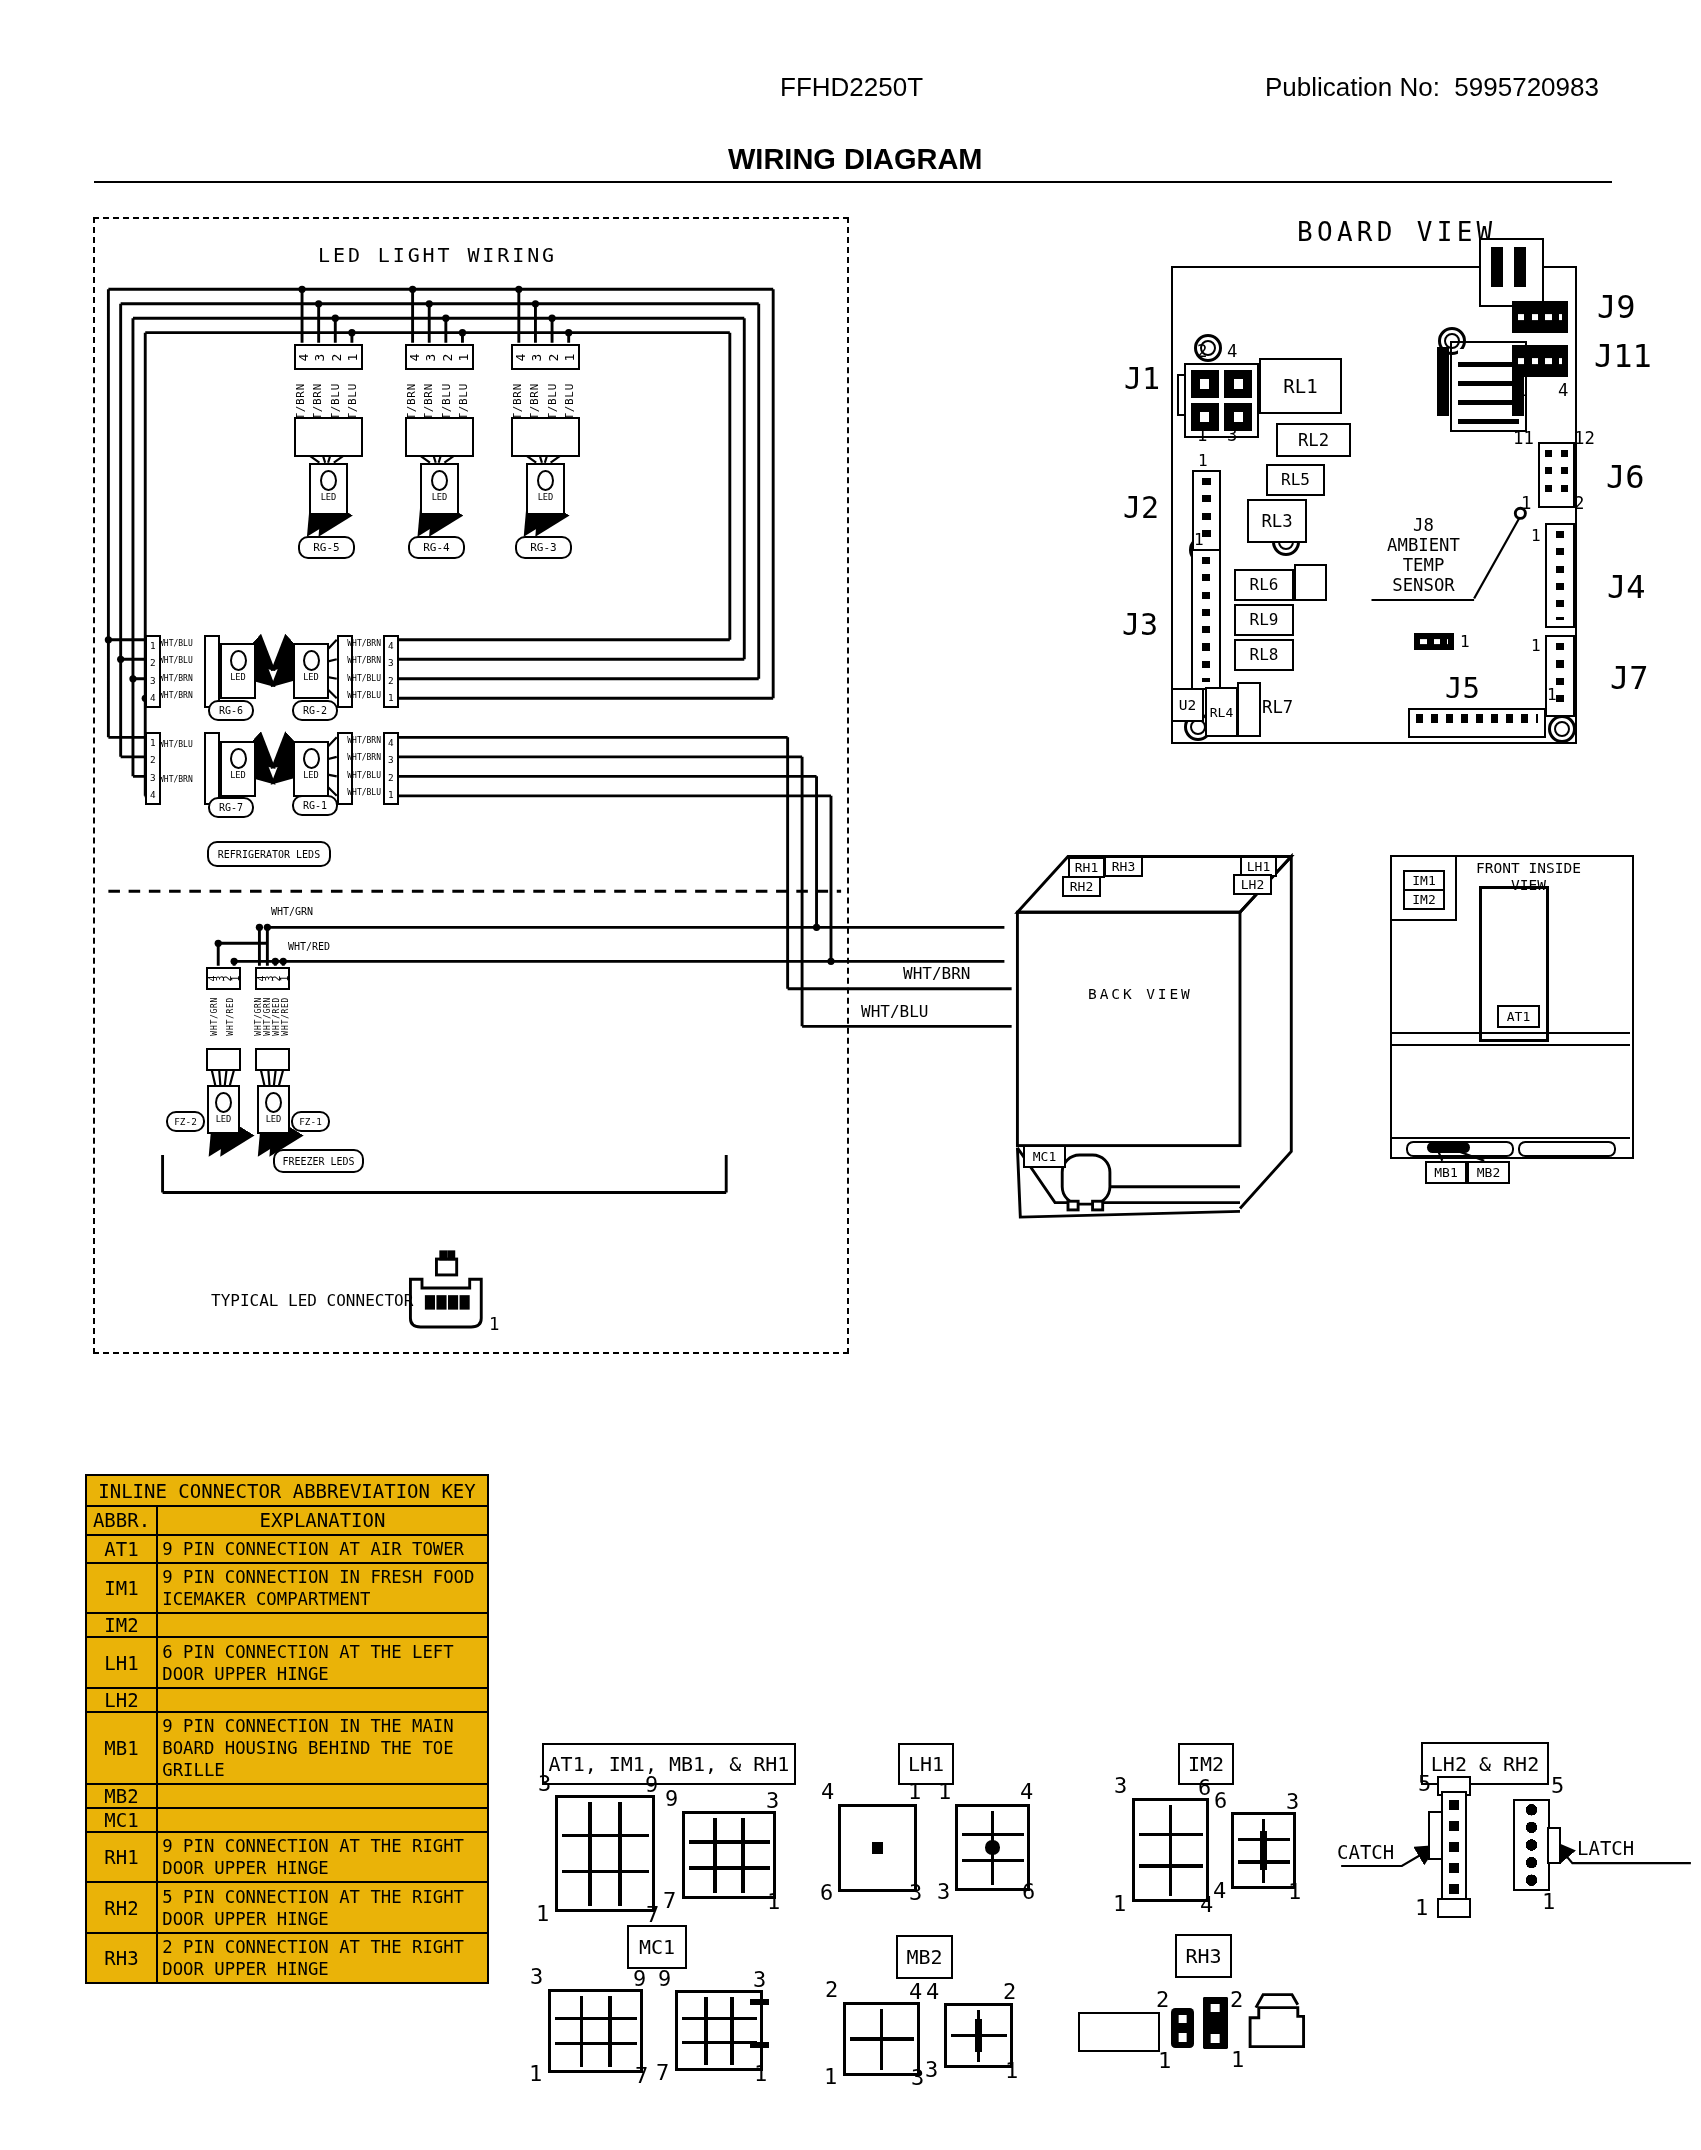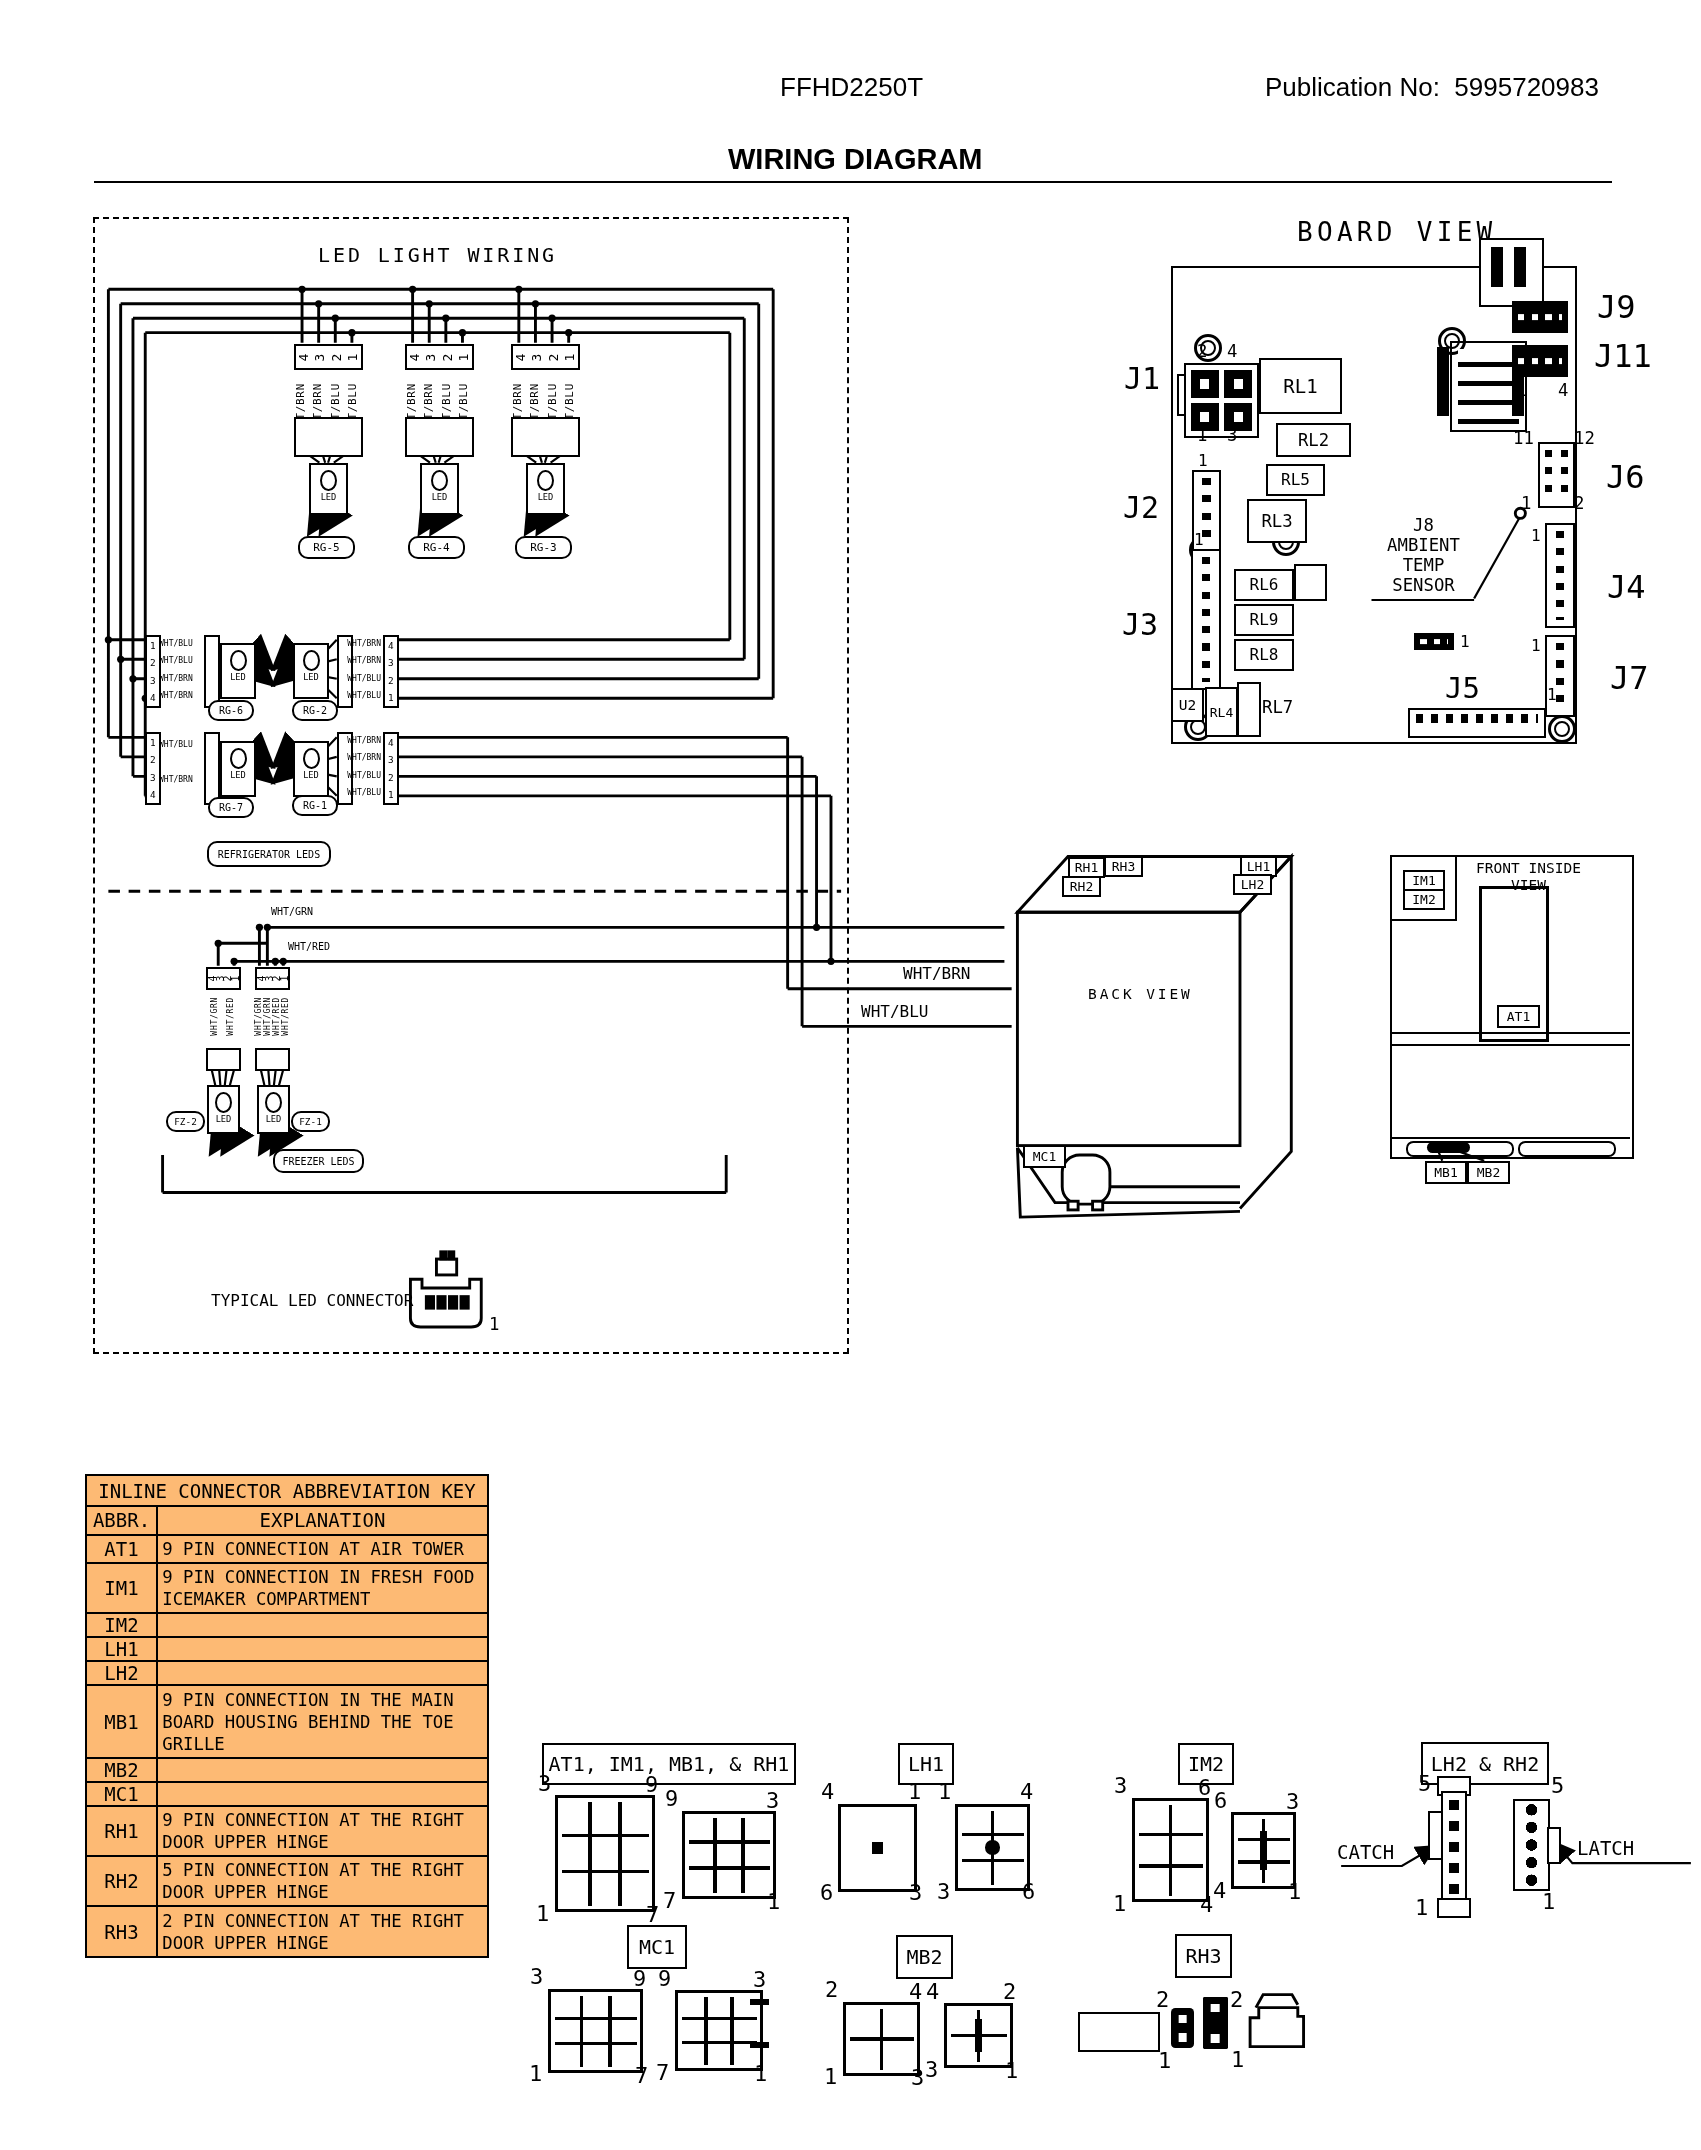--- a/index.html
+++ b/index.html
@@ -39,21 +39,21 @@
 .slc>div{position:relative}.slc>div::after{content:"";position:absolute;inset:0;margin:auto;width:6.5px;height:62%;background:#000}
 .pn{font-size:22px}
 .j1g{display:grid;grid-template:1fr 1fr/1fr 1fr;gap:5.8px;padding:5px}
 .j1g>div{background:#000;position:relative}
 .j1g>div::after{content:"";position:absolute;inset:0;margin:auto;width:8.7px;height:10px;background:#fff}
 .p5{background-image:repeating-linear-gradient(to bottom,#000 0 10px,transparent 10px 21px);width:10px;margin:7.2px auto 0;height:calc(100% - 14.5px)}
 .c5{background-image:radial-gradient(circle 5.8px at 50% 10%,#000 97%,transparent),radial-gradient(circle 5.8px at 50% 30%,#000 97%,transparent),radial-gradient(circle 5.8px at 50% 50%,#000 97%,transparent),radial-gradient(circle 5.8px at 50% 70%,#000 97%,transparent),radial-gradient(circle 5.8px at 50% 90%,#000 97%,transparent)}
 .p2a{background:#000;border-radius:4.3px}
 .p2a::before,.p2a::after{content:"";position:absolute;left:50%;transform:translateX(-50%);width:8.7px;height:8.7px;background:#fff}
 .p2a::before{top:6.5px}.p2a::after{bottom:6.5px}
-.tbl{border:2.2px solid #000;background:#fdba74}
+.tbl{border:2.2px solid #000;background:#eab308}
 .tr{display:flex;border-top:2.2px solid #000}
 .tc1{width:69px;min-width:69px;border-right:2.2px solid #000;display:flex;align-items:center;justify-content:center;font-size:19px}
 .tc2{flex:1;padding:2.2px 4.3px;font-size:17.3px;line-height:22px}
 .mw{font-size:8px;line-height:17.3px}
 </style>
 </head>
 <body>
 
 <svg class="a" style="left:0;top:0" width="1701" height="2151" viewBox="0 0 2354 2976">
  <defs>
@@ -491,20 +491,21 @@
   </div>
       <div class="tr">
    <div class="tc1">IM1</div>
    <div class="tc2">9 PIN CONNECTION IN FRESH FOOD ICEMAKER COMPARTMENT</div>
   </div>
       <div class="tr">
    <div class="tc1">IM2</div>
   </div>
       <div class="tr">
    <div class="tc1">LH1</div>
+   <div class="tc2">6 PIN CONNECTION AT THE LEFT DOOR UPPER HINGE</div>
   </div>
       <div class="tr">
    <div class="tc1">LH2</div>
   </div>
       <div class="tr">
    <div class="tc1">MB1</div>
    <div class="tc2">9 PIN CONNECTION IN THE MAIN BOARD HOUSING BEHIND THE TOE GRILLE</div>
   </div>
       <div class="tr">
    <div class="tc1">MB2</div>

